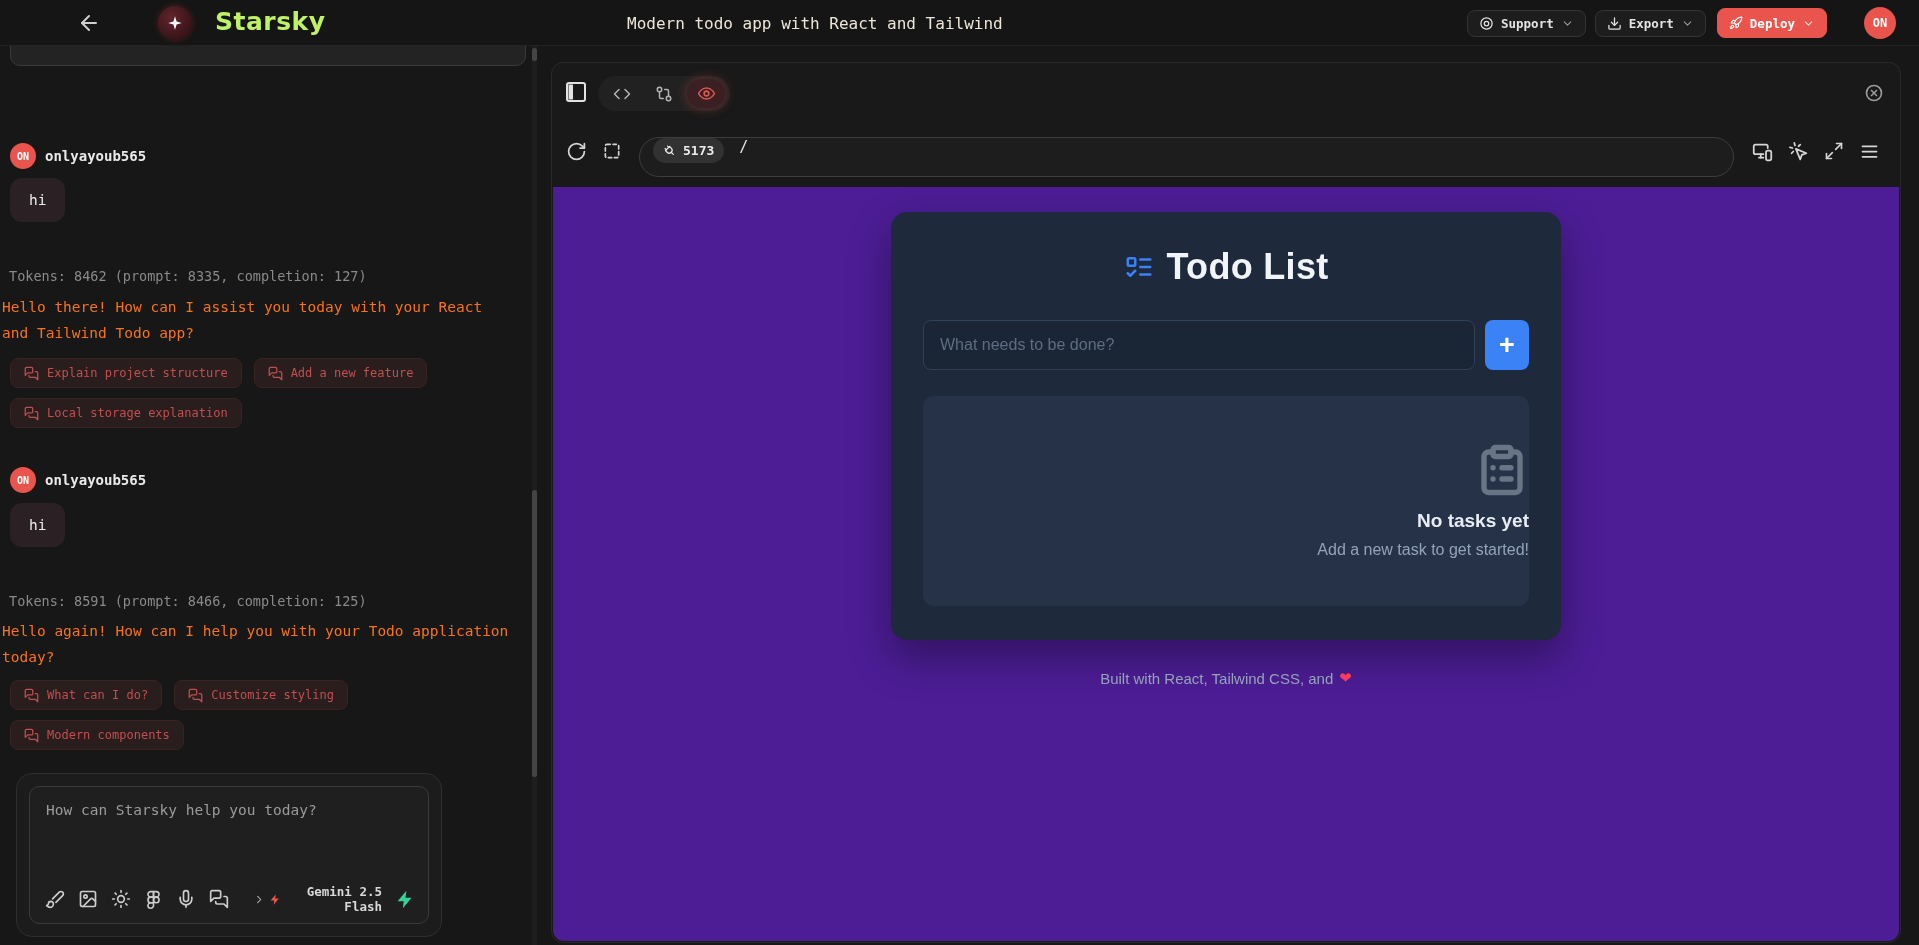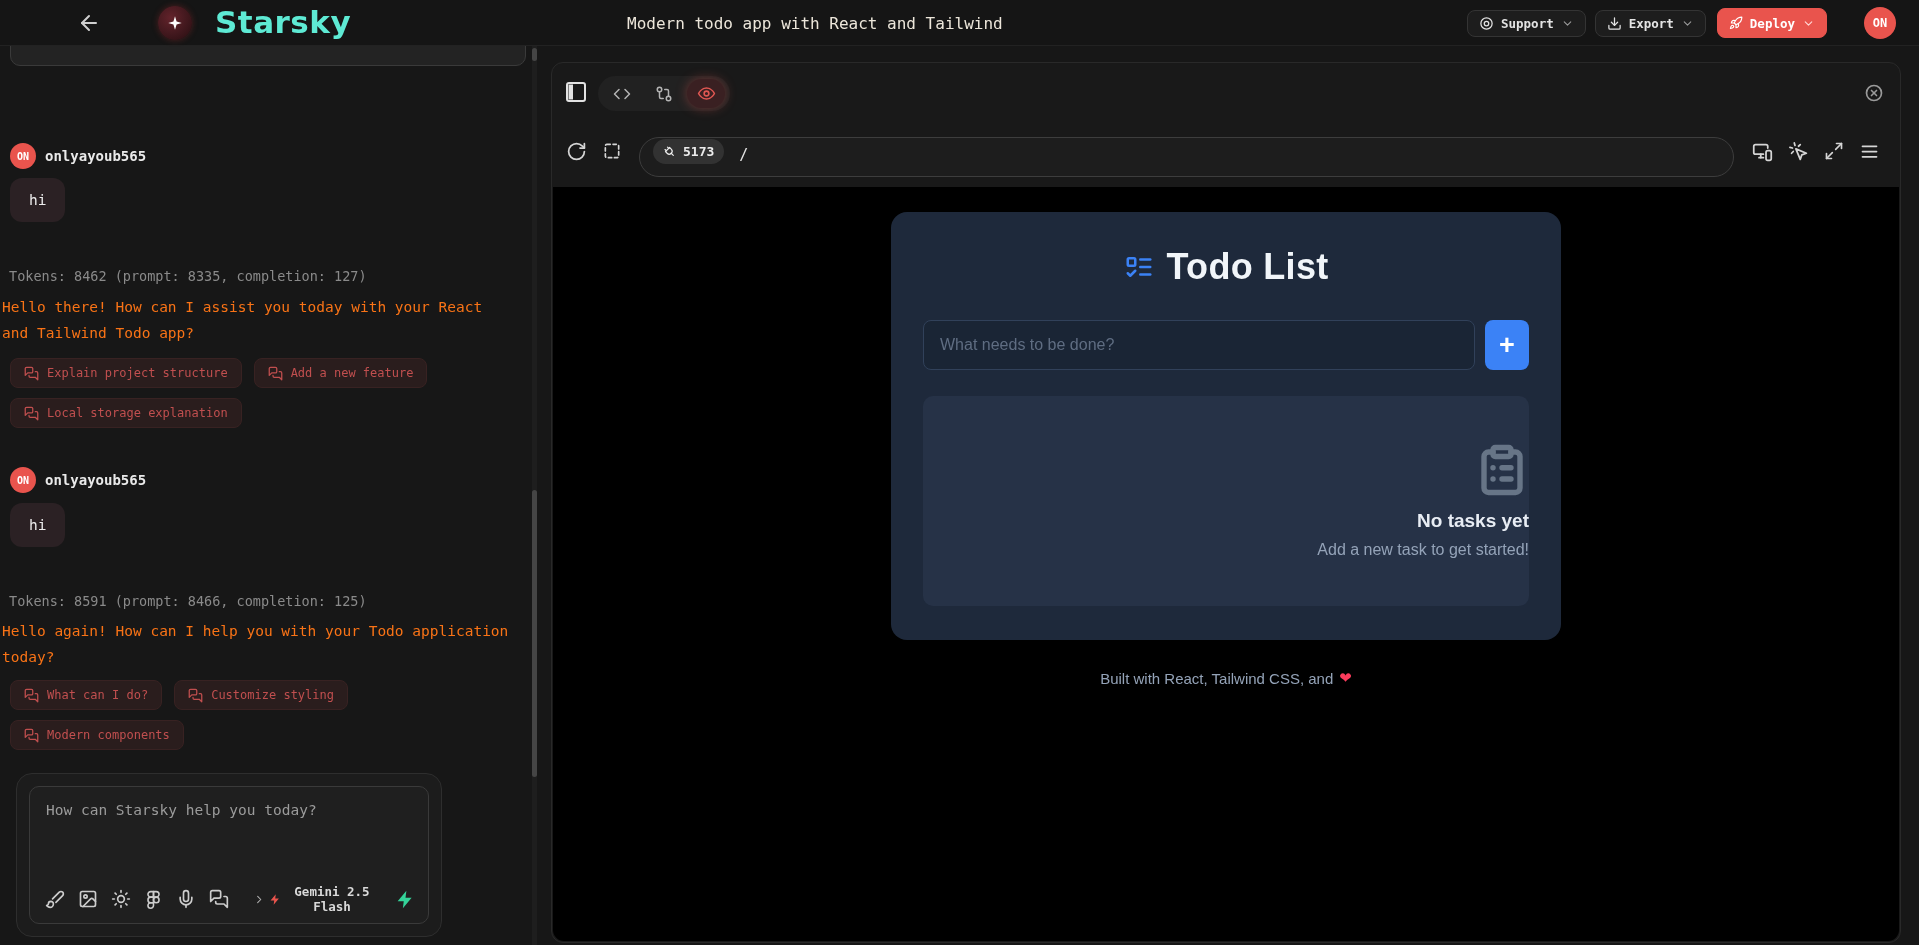--- a/index.html
+++ b/index.html
@@ -13,21 +13,21 @@
 
   
   .topbar { position:absolute; top:0; left:0; right:0; height:46px; background:#151515;
             border-bottom:1px solid #222; display:flex; align-items:center; z-index:5; }
   .back-btn { position:absolute; left:74px; top:8px; width:30px; height:30px; display:flex; align-items:center;
               justify-content:center; color:#cfcfcf; background:none; border:none; cursor:pointer; }
   .logo { position:absolute; left:158px; top:6px; width:34px; height:34px; border-radius:50%;
           background:radial-gradient(circle at 38% 35%, #63232b 0%, #471a20 45%, #260d10 100%);
           display:flex; align-items:center; justify-content:center; box-shadow:0 0 6px rgba(180,50,50,.35); }
   .brand { position:absolute; left:215px; top:50%; transform:translateY(-54%);
-           font-family:"DejaVu Sans", sans-serif; font-weight:bold; font-size:31px; color:#5eead4; letter-spacing:.5px; }
+           font-family:"DejaVu Sans", sans-serif; font-weight:bold; font-size:25px; color:#bef264; letter-spacing:.5px; }
   .win-title { position:absolute; left:627px; top:50%; transform:translateY(-50%);
                font-size:16px; color:#ece6da; }
   .tb-right { position:absolute; right:23px; top:0; height:46px; display:flex; align-items:center; gap:9px; }
   .tb-btn { display:flex; align-items:center; gap:7px; height:27px; padding:0 11px; border-radius:8px;
             background:#1d1d1d; border:1px solid #343434; color:#e3e3e3; font-family:inherit;
             font-size:12.5px; font-weight:bold; cursor:pointer;justify-content:flex-end; }
   .tb-btn .chev { color:#9a9a9a; }
   .deploy { background:#e9544d; border:1px solid #e9544d; color:#fff; height:30px; margin-left:2px; }
   .deploy .chev { color:#ffd9d7; }
   .avatar { width:32px; height:32px; border-radius:50%; background:#e9544d; color:#fff; display:flex;
@@ -58,50 +58,50 @@
   .composer { position:absolute; left:16px; top:727px; width:426px; height:164px; background:#1c1c1c;
               border:1px solid #2e2e2e; border-radius:16px; padding:12px; }
   .composer-inner { position:relative; width:100%; height:100%; background:#1f1f1f; border:1px solid #3a3a3a;
                     border-radius:10px; }
   .composer textarea { width:100%; height:86px; background:transparent; border:none; outline:none; resize:none;
                        padding:15px 16px; color:#cfcfcf; font-family:inherit; font-size:14.5px; }
   .composer textarea::placeholder { color:#9b9b9b; }
   .composer-tools { position:absolute; left:15px; right:12px; bottom:9px; display:flex; align-items:center; gap:13px; }
   .tool-btn { background:none; border:none; color:#cdcdcd; cursor:pointer; display:flex; padding:0; }
   .model-sel { display:flex; align-items:center; margin-left:11px; background:none; border:none;
-               cursor:pointer; color:#dcdcdc; font-family:inherit; }
+               cursor:pointer; color:#dcdcdc; font-family:inherit;text-align:right; }
   .model-sel .chevr { color:#b5b5b5; margin-right:4px; }
   .model-label { font-size:12.5px; font-weight:bold; color:#d9d9d9; }
   .send-btn { margin-left:auto; background:none; border:none; color:#34d399; cursor:pointer; display:flex; }
 
   
   .preview-panel { position:absolute; left:551px; top:62px; width:1350px; height:881px;
                    background:#191919; border:1px solid #292929; border-radius:12px; }
   .pv-toolbar { position:relative; height:62px; }
   .panel-toggle { position:absolute; left:12px; top:17px; background:none; border:none; color:#e2e2e2; cursor:pointer; }
   .seg { position:absolute; left:46px; top:13px; height:35px; background:#212121; border-radius:18px;
          display:flex; align-items:center; padding:3px 5px; gap:4px; }
   .seg-btn { width:38px; height:29px; display:flex; align-items:center; justify-content:center;
              background:none; border:none; color:#b4b4b4; cursor:pointer; border-radius:15px; }
   .seg-btn.active { background:#3a2022; color:#e05752; box-shadow:0 0 12px rgba(224,87,82,.4); }
   .pv-close { position:absolute; right:16px; top:20px; background:none; border:none; color:#9a9a9a; cursor:pointer; }
 
   .url-row { position:absolute; top:66px; left:0; right:0; height:44px; display:flex; align-items:center; padding:0 20px 0 14px; }
   .url-iconbtn { background:none; border:none; color:#d5d5d5; cursor:pointer; display:flex; }
   .sc { margin-left:15px; }
   .url-box { flex:1; height:40px; margin-left:17px; background:#1d1d1d; border:1px solid #3d3d3d;
-             border-radius:20px; display:flex; align-items:flex-end; padding:12px 13px; gap:15px;margin-top:12px; }
+             border-radius:20px; display:flex; align-items:flex-start; padding:0 13px; gap:15px;margin-top:12px; }
   .port-badge { display:flex; align-items:center; gap:6px; height:25px; padding:0 10px; border-radius:13px;
                 background:#323232; border:none; color:#ececec; font-family:inherit; font-size:13px;
                 font-weight:bold; cursor:pointer; }
   .url-path { flex:1; background:transparent; border:none; outline:none; color:#e5e5e5;
               font-family:inherit; font-size:15px; }
   .url-right { display:flex; align-items:center; gap:15px; margin-left:18px; color:#c4c4c4; }
 
-  .viewport { position:absolute; top:124px; left:1px; right:1px; bottom:1px; background:#000000;
+  .viewport { position:absolute; top:124px; left:1px; right:1px; bottom:1px; background:#4c1d95;
               border-radius:0 0 11px 11px; overflow:hidden; display:flex; flex-direction:column; align-items:center;
               font-family:"Liberation Sans", sans-serif; }
   .todo-card { margin-top:25px; width:670px; border-radius:16px; background:#1e293b; padding:34px 32px;
                box-shadow:0 18px 40px rgba(0,0,0,.35); }
   .todo-title-row { display:flex; align-items:center; justify-content:center; gap:13px; margin-bottom:32px; }
   .todo-title { font-size:36px; font-weight:bold; color:#f1f5f9; letter-spacing:.3px; }
   .todo-input-row { display:flex; gap:10px; }
   .todo-input { flex:1; height:50px; border-radius:8px; background:#1a2535; border:1px solid #31415a;
                 padding:9px 16px; color:#cbd5e1; font-family:"Liberation Sans", sans-serif; font-size:16px; outline:none; }
   .todo-input::placeholder { color:#5f6d82; }

